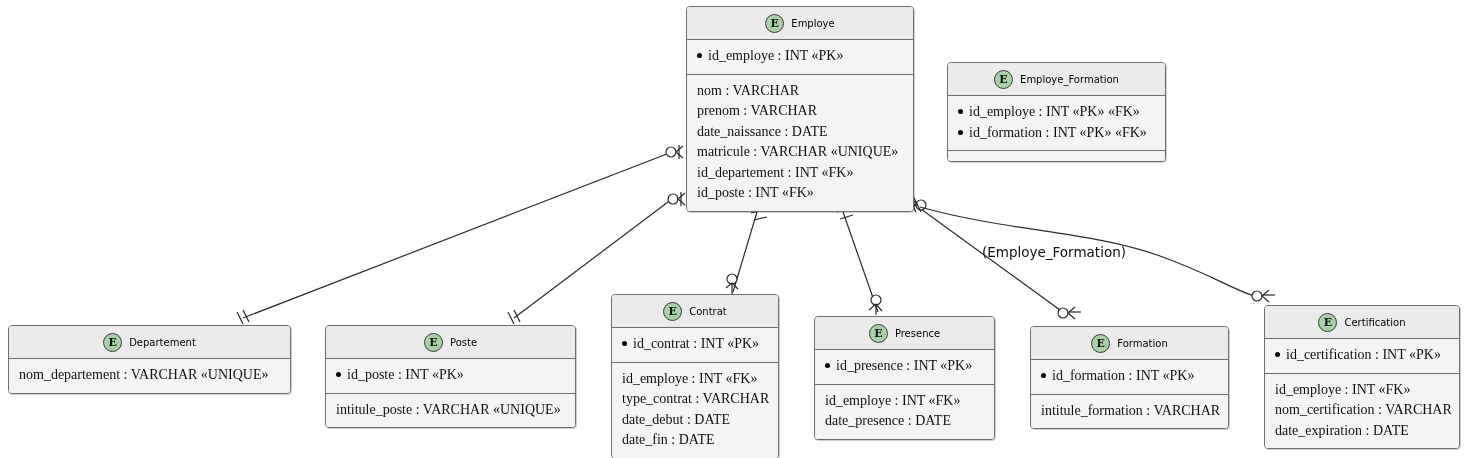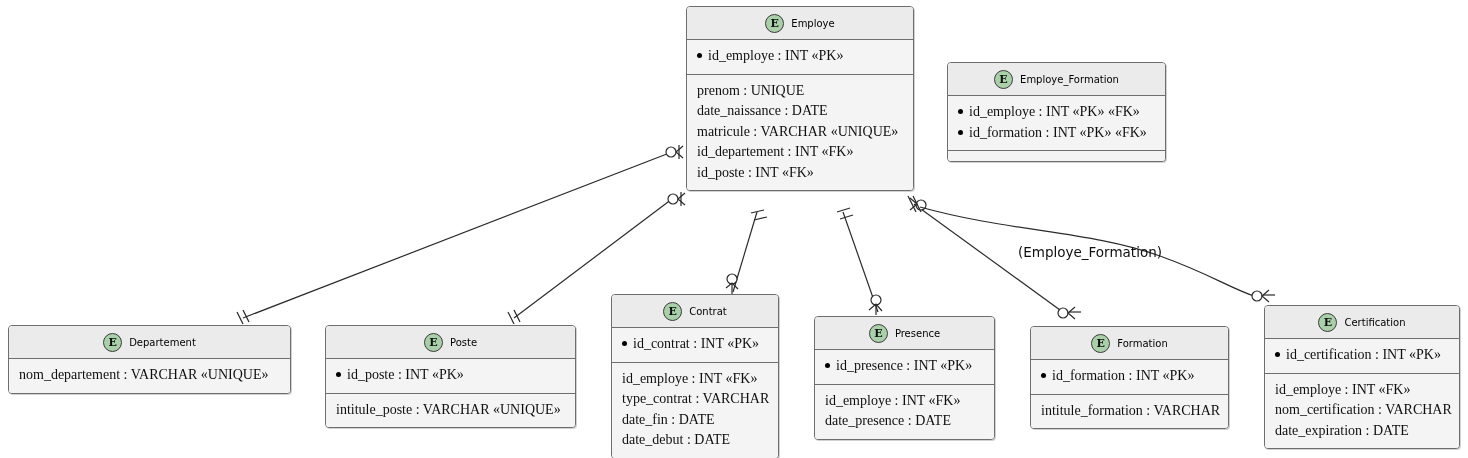--- a/index.html
+++ b/index.html
@@ -100,21 +100,20 @@
   }
   .attr.nokey {
     padding-left: 0;
   }
   .edge-label {
     position: absolute;
     font-size: 13.5px;
     color: #0f0f0f;
     white-space: nowrap;
     background: transparent;
-    margin-left: 36px;
   }
   svg line, svg path, svg polyline {
     stroke: #2b2b2b;
     fill: none;
   }
   svg circle.card-ring {
     fill: #ffffff;
     stroke: #2b2b2b;
     stroke-width: 1.2;
   }
@@ -185,21 +184,22 @@
 
   <div class="entity" style="left:686px; top:6px; width:228px;">
     <div class="entity-header">
       <span class="e-icon">E</span>
       <span class="entity-title">Employe</span>
     </div>
     <div class="section">
       <div class="attr"><span class="bullet"></span><span>id_employe : INT «PK»</span></div>
     </div>
     <div class="section">
-      <div class="attr nokey">prenom : UNIQUE</div>
+      <div class="attr nokey">nom : VARCHAR</div>
+      <div class="attr nokey">prenom : VARCHAR</div>
       <div class="attr nokey">date_naissance : DATE</div>
       <div class="attr nokey">matricule : VARCHAR «UNIQUE»</div>
       <div class="attr nokey">id_departement : INT «FK»</div>
       <div class="attr nokey">id_poste : INT «FK»</div>
     </div>
   </div>
 
   <div class="entity" style="left:947px; top:62px; width:219px;">
     <div class="entity-header">
       <span class="e-icon">E</span>
@@ -239,22 +239,22 @@
     <div class="entity-header">
       <span class="e-icon">E</span>
       <span class="entity-title">Contrat</span>
     </div>
     <div class="section">
       <div class="attr"><span class="bullet"></span><span>id_contrat : INT «PK»</span></div>
     </div>
     <div class="section">
       <div class="attr nokey">id_employe : INT «FK»</div>
       <div class="attr nokey">type_contrat : VARCHAR</div>
+      <div class="attr nokey">date_debut : DATE</div>
       <div class="attr nokey">date_fin : DATE</div>
-      <div class="attr nokey">date_debut : DATE</div>
     </div>
   </div>
 
   <div class="entity" style="left:814px; top:316px; width:181px;">
     <div class="entity-header">
       <span class="e-icon">E</span>
       <span class="entity-title">Presence</span>
     </div>
     <div class="section">
       <div class="attr"><span class="bullet"></span><span>id_presence : INT «PK»</span></div>

